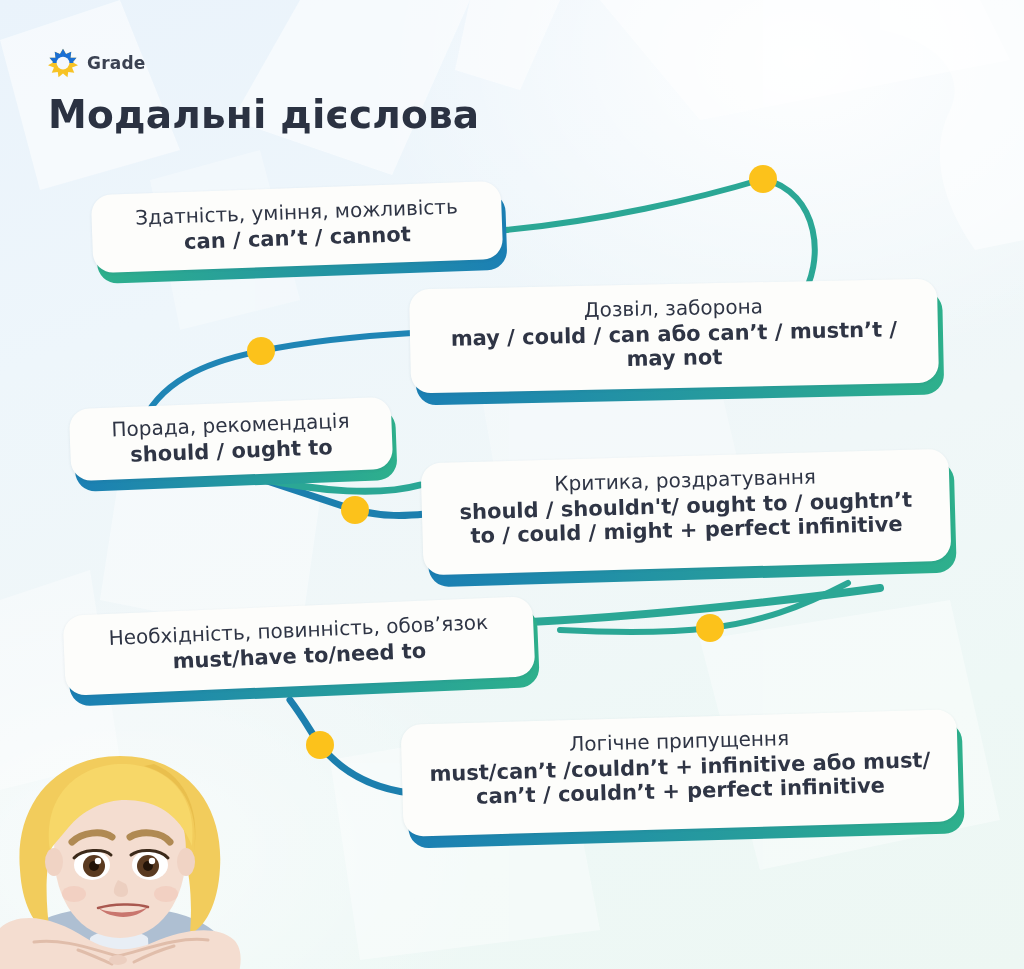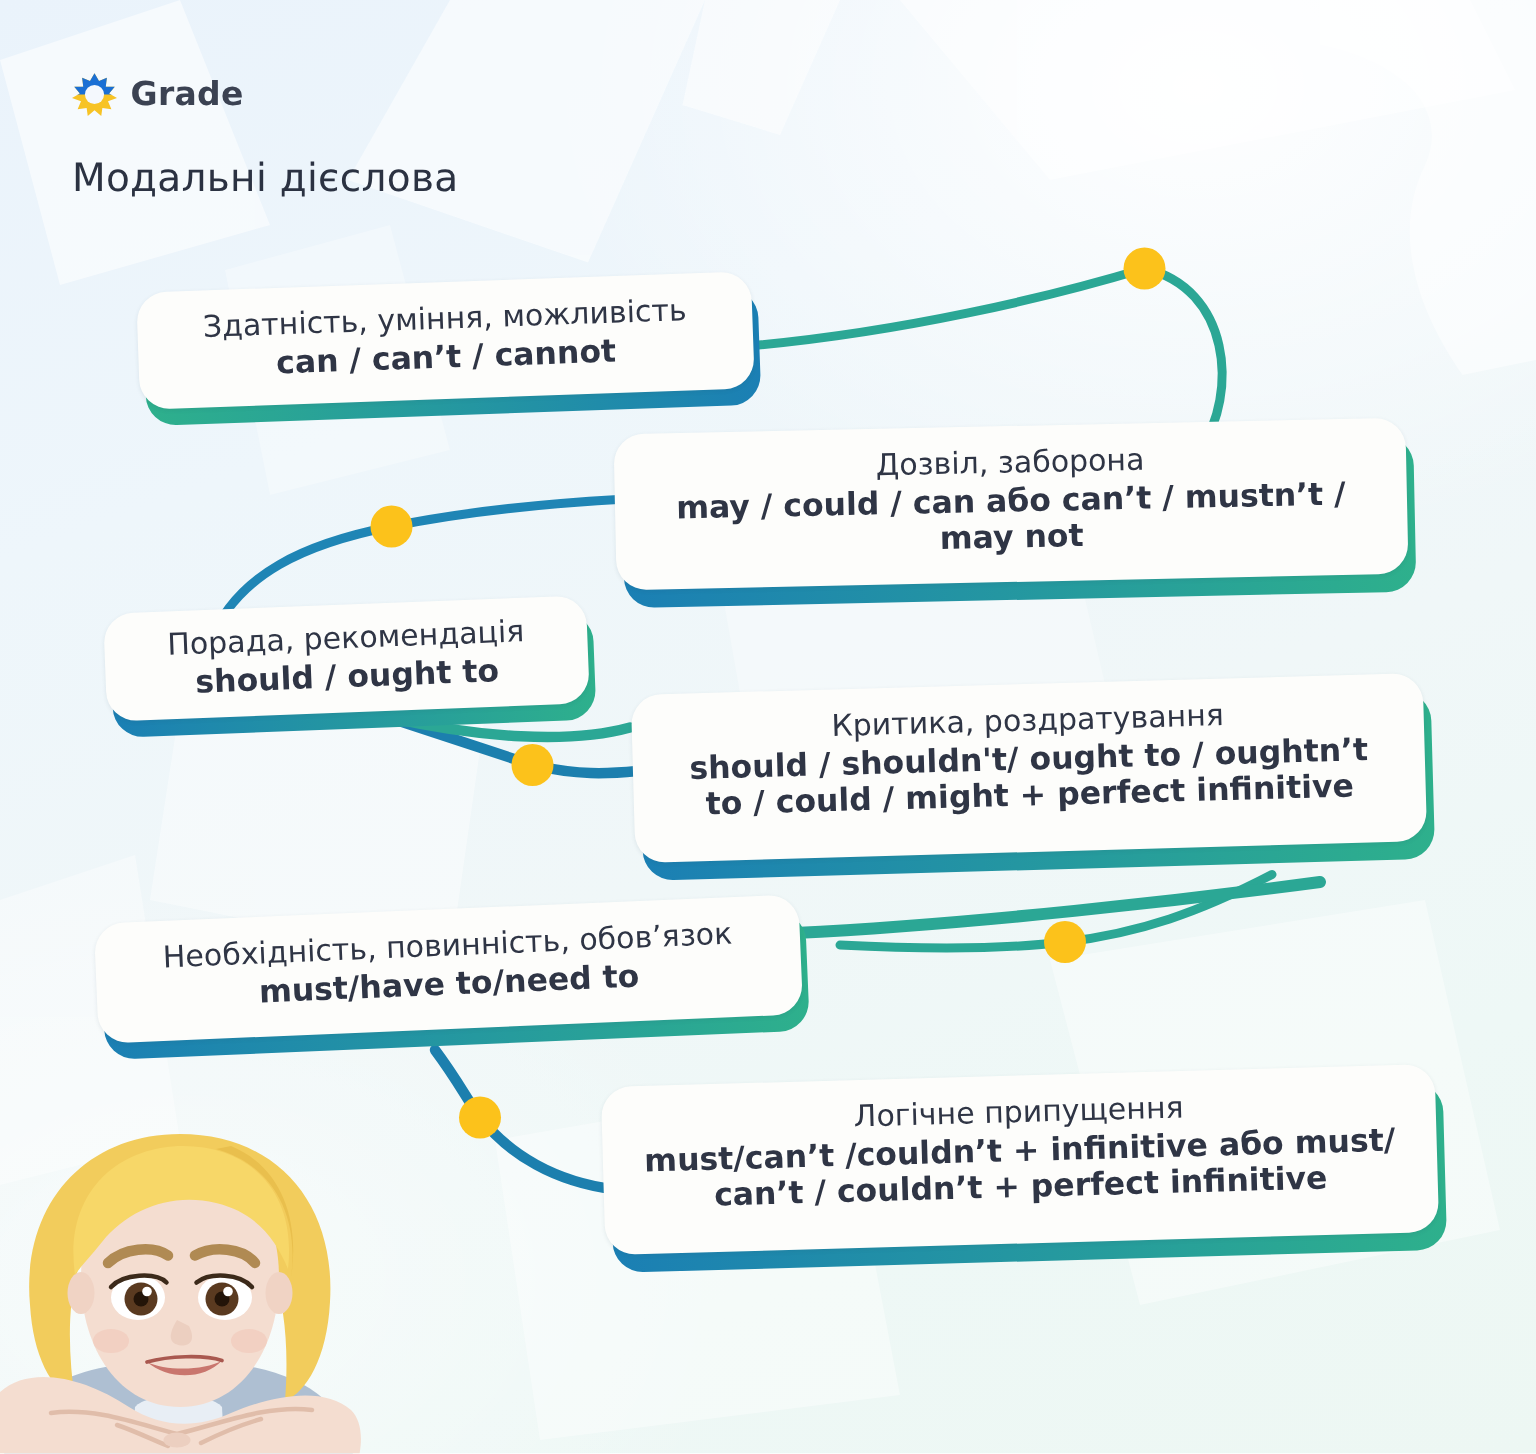--- a/index.html
+++ b/index.html
@@ -32,23 +32,23 @@
     padding:14px 24px;
     text-align:center;color:#2f3545;
     box-shadow:0 1px 3px rgba(40,70,90,.10);
   }
   .t1{font-size:20px;font-weight:400;}
   .t2{font-size:21px;font-weight:700;margin-top:2px;}
 
   
   #brand{position:absolute;left:48px;top:48px;z-index:4;display:flex;align-items:center;gap:9px;}
   #brand .logo{width:30px;height:30px;display:block;}
-  #brand .bname{font-size:22px;font-weight:700;color:#3b4252;letter-spacing:.2px;}
+  #brand .bname{font-size:17px;font-weight:700;color:#3b4252;letter-spacing:.2px;}
   #title{position:absolute;left:48px;top:92px;z-index:4;
-    font-size:26px;font-weight:400;color:#2b3242;letter-spacing:.2px;margin-top:12px;}
+    font-size:39px;font-weight:700;color:#2b3242;letter-spacing:.2px;}
 
   
   #avatar{position:absolute;left:-6px;top:742px;width:250px;height:235px;z-index:5;}
 </style>
 </head>
 <body>
 
 <div id="canvas">
 
   <svg class="bgshapes" width="1024" height="969" viewBox="0 0 1024 969">

